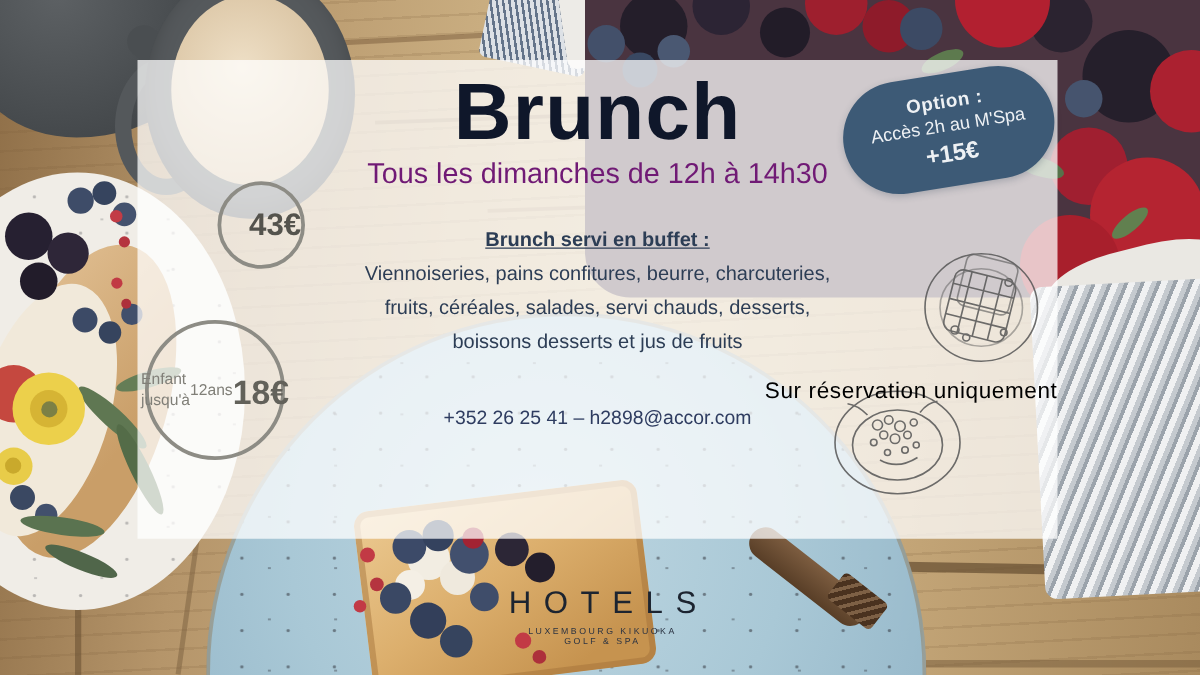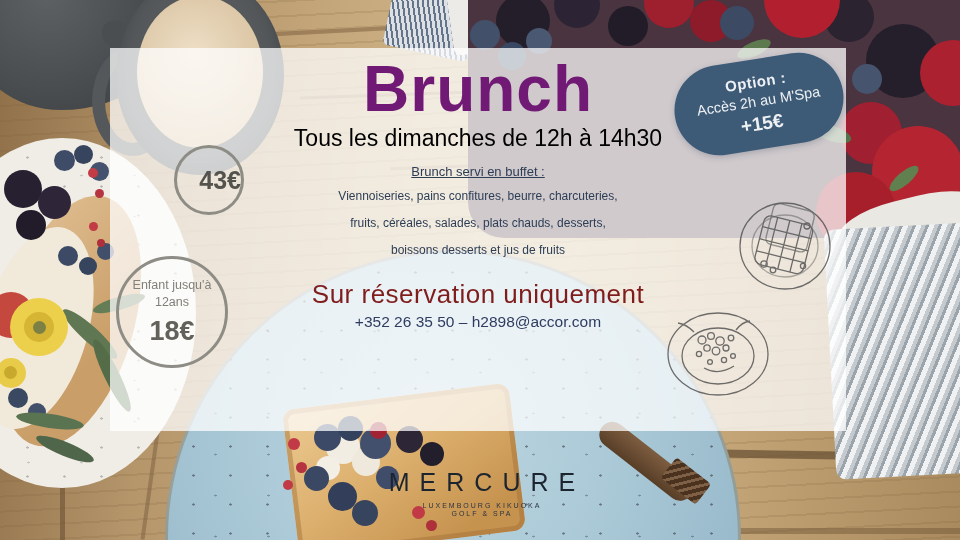--- a/index.html
+++ b/index.html
@@ -13,34 +13,34 @@
     repeating-linear-gradient(177deg, rgba(120,90,55,0.16) 0 2px, transparent 2px 15px),
     linear-gradient(96deg,#8f6f48 0%,#b5956a 18%,#c9ad80 38%,#d2b98c 55%,#c4a678 75%,#a98a5e 100%);}
   .speck{position:absolute;inset:0;border-radius:inherit;
     background-image:
       radial-gradient(rgba(40,40,48,.5) 1.1px, transparent 1.7px),
       radial-gradient(rgba(40,40,48,.35) 1px, transparent 1.5px);
     background-size:37px 29px,53px 41px;background-position:7px 5px,21px 17px;}
   .overlay{left:110px;top:48px;width:736px;height:383px;background:rgba(255,255,255,.74);z-index:5;}
   
   .content{left:110px;top:48px;width:736px;text-align:center;z-index:7;}
-  .title{margin-top:8px;font-size:64px;font-weight:bold;letter-spacing:1px;color:#701a75;line-height:1.05;}
-  .subtitle{margin-top:2px;font-size:23px;color:#000000;}
-  .buffet-heading{margin-top:12px;font-size:13px;font-weight:normal;text-decoration:underline;color:#2c3d55;}
-  .buffet-line{font-size:12px;line-height:27px;color:#2c3d55;}
+  .title{margin-top:8px;font-size:64px;font-weight:bold;letter-spacing:1px;color:#0f172a;line-height:1.05;}
+  .subtitle{margin-top:2px;font-size:23px;color:#701a75;}
+  .buffet-heading{margin-top:32px;font-size:16px;font-weight:bold;text-decoration:underline;color:#2c3d55;}
+  .buffet-line{font-size:16px;line-height:27px;color:#2c3d55;}
   .buffet-lines{margin-top:4px;}
-  .reservation{margin-top:15px;font-size:26px;letter-spacing:.5px;color:#7f1d1d;}
+  .reservation{margin-top:15px;font-size:18px;letter-spacing:.5px;color:#000000;text-align:right;}
   .hotel-name{margin-top:18px;font-size:17px;font-weight:bold;color:#2e3c60;}
   .hotel-address{margin-top:4px;font-size:15.5px;color:#2e3c60;}
   .hotel-phone{margin-top:3px;font-size:15.5px;color:#2e3c60;}
   
   .badge-43{left:174px;top:145px;width:64px;height:64px;border:3px solid #8d8c85;border-radius:50%;
     display:flex;align-items:center;justify-content:flex-end;font-size:25px;font-weight:bold;color:#54534d;z-index:8;}
   .badge-child{left:116px;top:256px;width:106px;height:106px;border:3px solid #8d8c85;border-radius:50%;
-    display:flex;flex-direction:column;align-items:center;justify-content:center;z-index:8;}
+    display:flex;flex-direction:row;align-items:center;justify-content:center;z-index:8;}
   .badge-child .small{font-size:12.5px;line-height:1.35;color:#807f78;}
   .badge-child .amount{margin-top:5px;font-size:27px;font-weight:bold;color:#62615a;}
   .badge-option{left:674px;top:59px;width:170px;height:90px;background:#3d5a76;border-radius:46px;
     transform:rotate(-9deg);display:flex;flex-direction:column;align-items:center;justify-content:center;
     color:#eef1f4;z-index:8;box-shadow:0 2px 6px rgba(40,60,80,.25);}
   .badge-option .l1{font-size:15px;font-weight:bold;letter-spacing:.5px;}
   .badge-option .l2{font-size:14.5px;margin-top:3px;}
   .badge-option .l3{font-size:19px;font-weight:bold;margin-top:4px;}
   
   .logo{left:310px;top:468px;width:344px;text-align:center;color:#1c2430;z-index:7;}
@@ -193,40 +193,40 @@
       <path d="M40 58q14 8 30-2 M30 22q-8-8-16-9 M72 20q6-8 14-9"></path>
     </g>
   </svg>
 
   <div class="abs content">
     <div class="title">Brunch</div>
     <div class="subtitle">Tous les dimanches de 12h à 14h30</div>
     <div class="buffet-heading">Brunch servi en buffet :</div>
     <div class="buffet-lines">
       <div class="buffet-line">Viennoiseries, pains confitures, beurre, charcuteries,</div>
-      <div class="buffet-line">fruits, céréales, salades, plats chauds, desserts,</div>
+      <div class="buffet-line">fruits, céréales, salades, servi chauds, desserts,</div>
       <div class="buffet-line">boissons desserts et jus de fruits</div>
     </div>
     <div class="reservation">Sur réservation uniquement</div>
-    <div class="hotel-phone">+352 26 35 50 – h2898@accor.com</div>
+    <div class="hotel-phone">+352 26 25 41 – h2898@accor.com</div>
   </div>
 
   <div class="abs badge-43">
     <span>43€</span>
   </div>
   <div class="abs badge-child">
     <div class="small">Enfant jusqu'à</div>
     <div class="small">12ans</div>
     <div class="amount">18€</div>
   </div>
   <div class="abs badge-option">
     <div class="l1">Option :</div>
     <div class="l2">Accès 2h au M'Spa</div>
     <div class="l3">+15€</div>
   </div>
 
   <div class="abs logo">
-    <div class="brand">MERCURE</div>
+    <div class="brand">HOTELS</div>
     <div class="loc">LUXEMBOURG KIKUOKA</div>
     <div class="loc loc2">GOLF &amp; SPA</div>
   </div>
 
 </div>
 
 </body></html>

